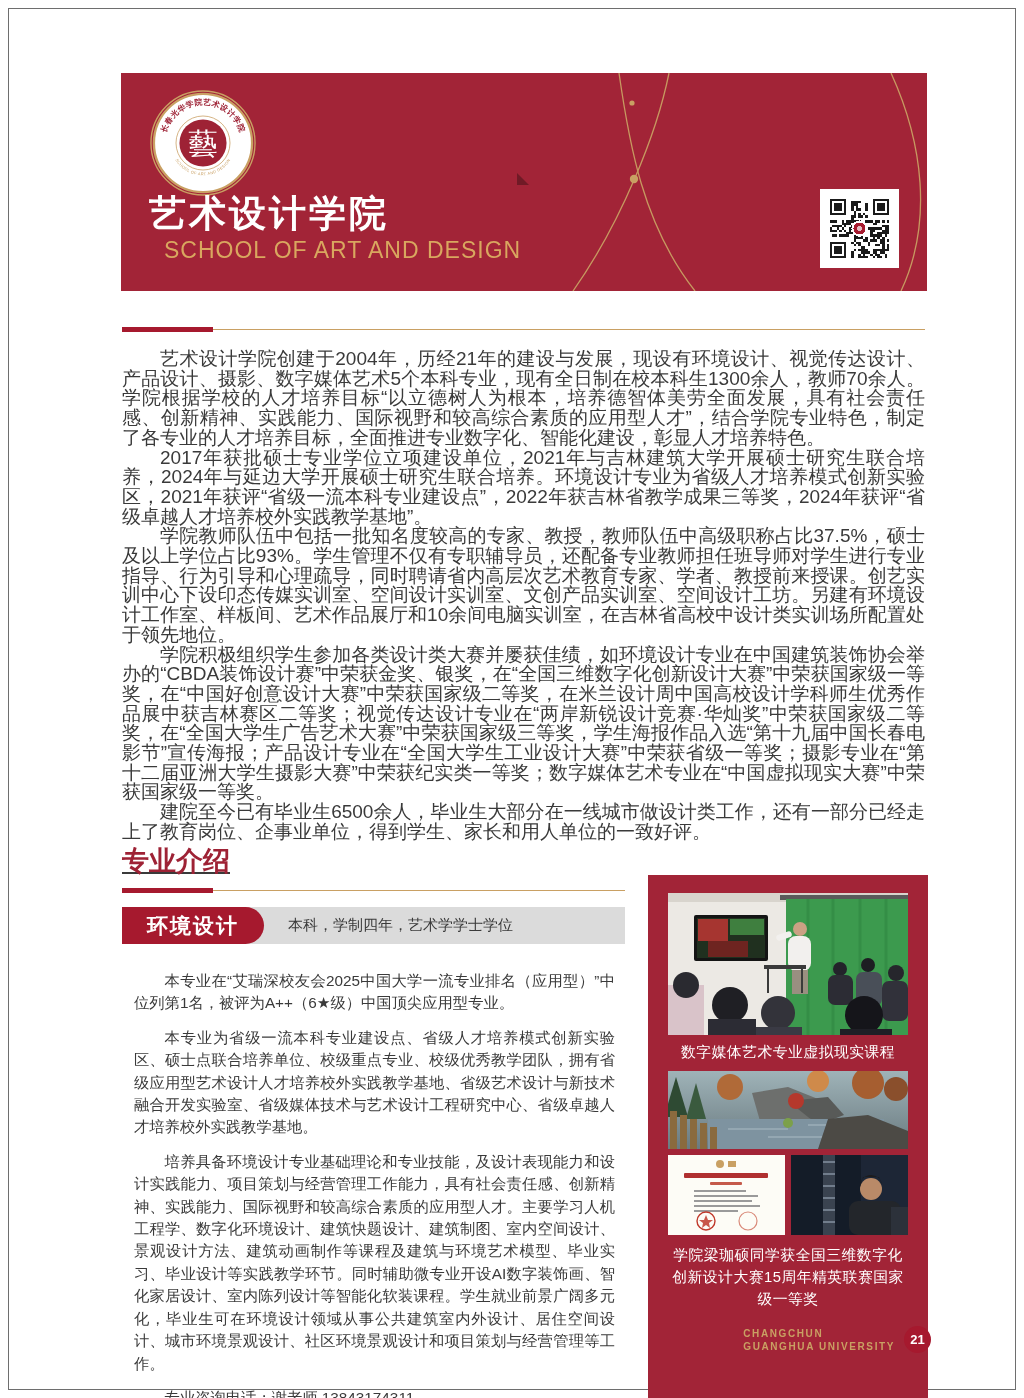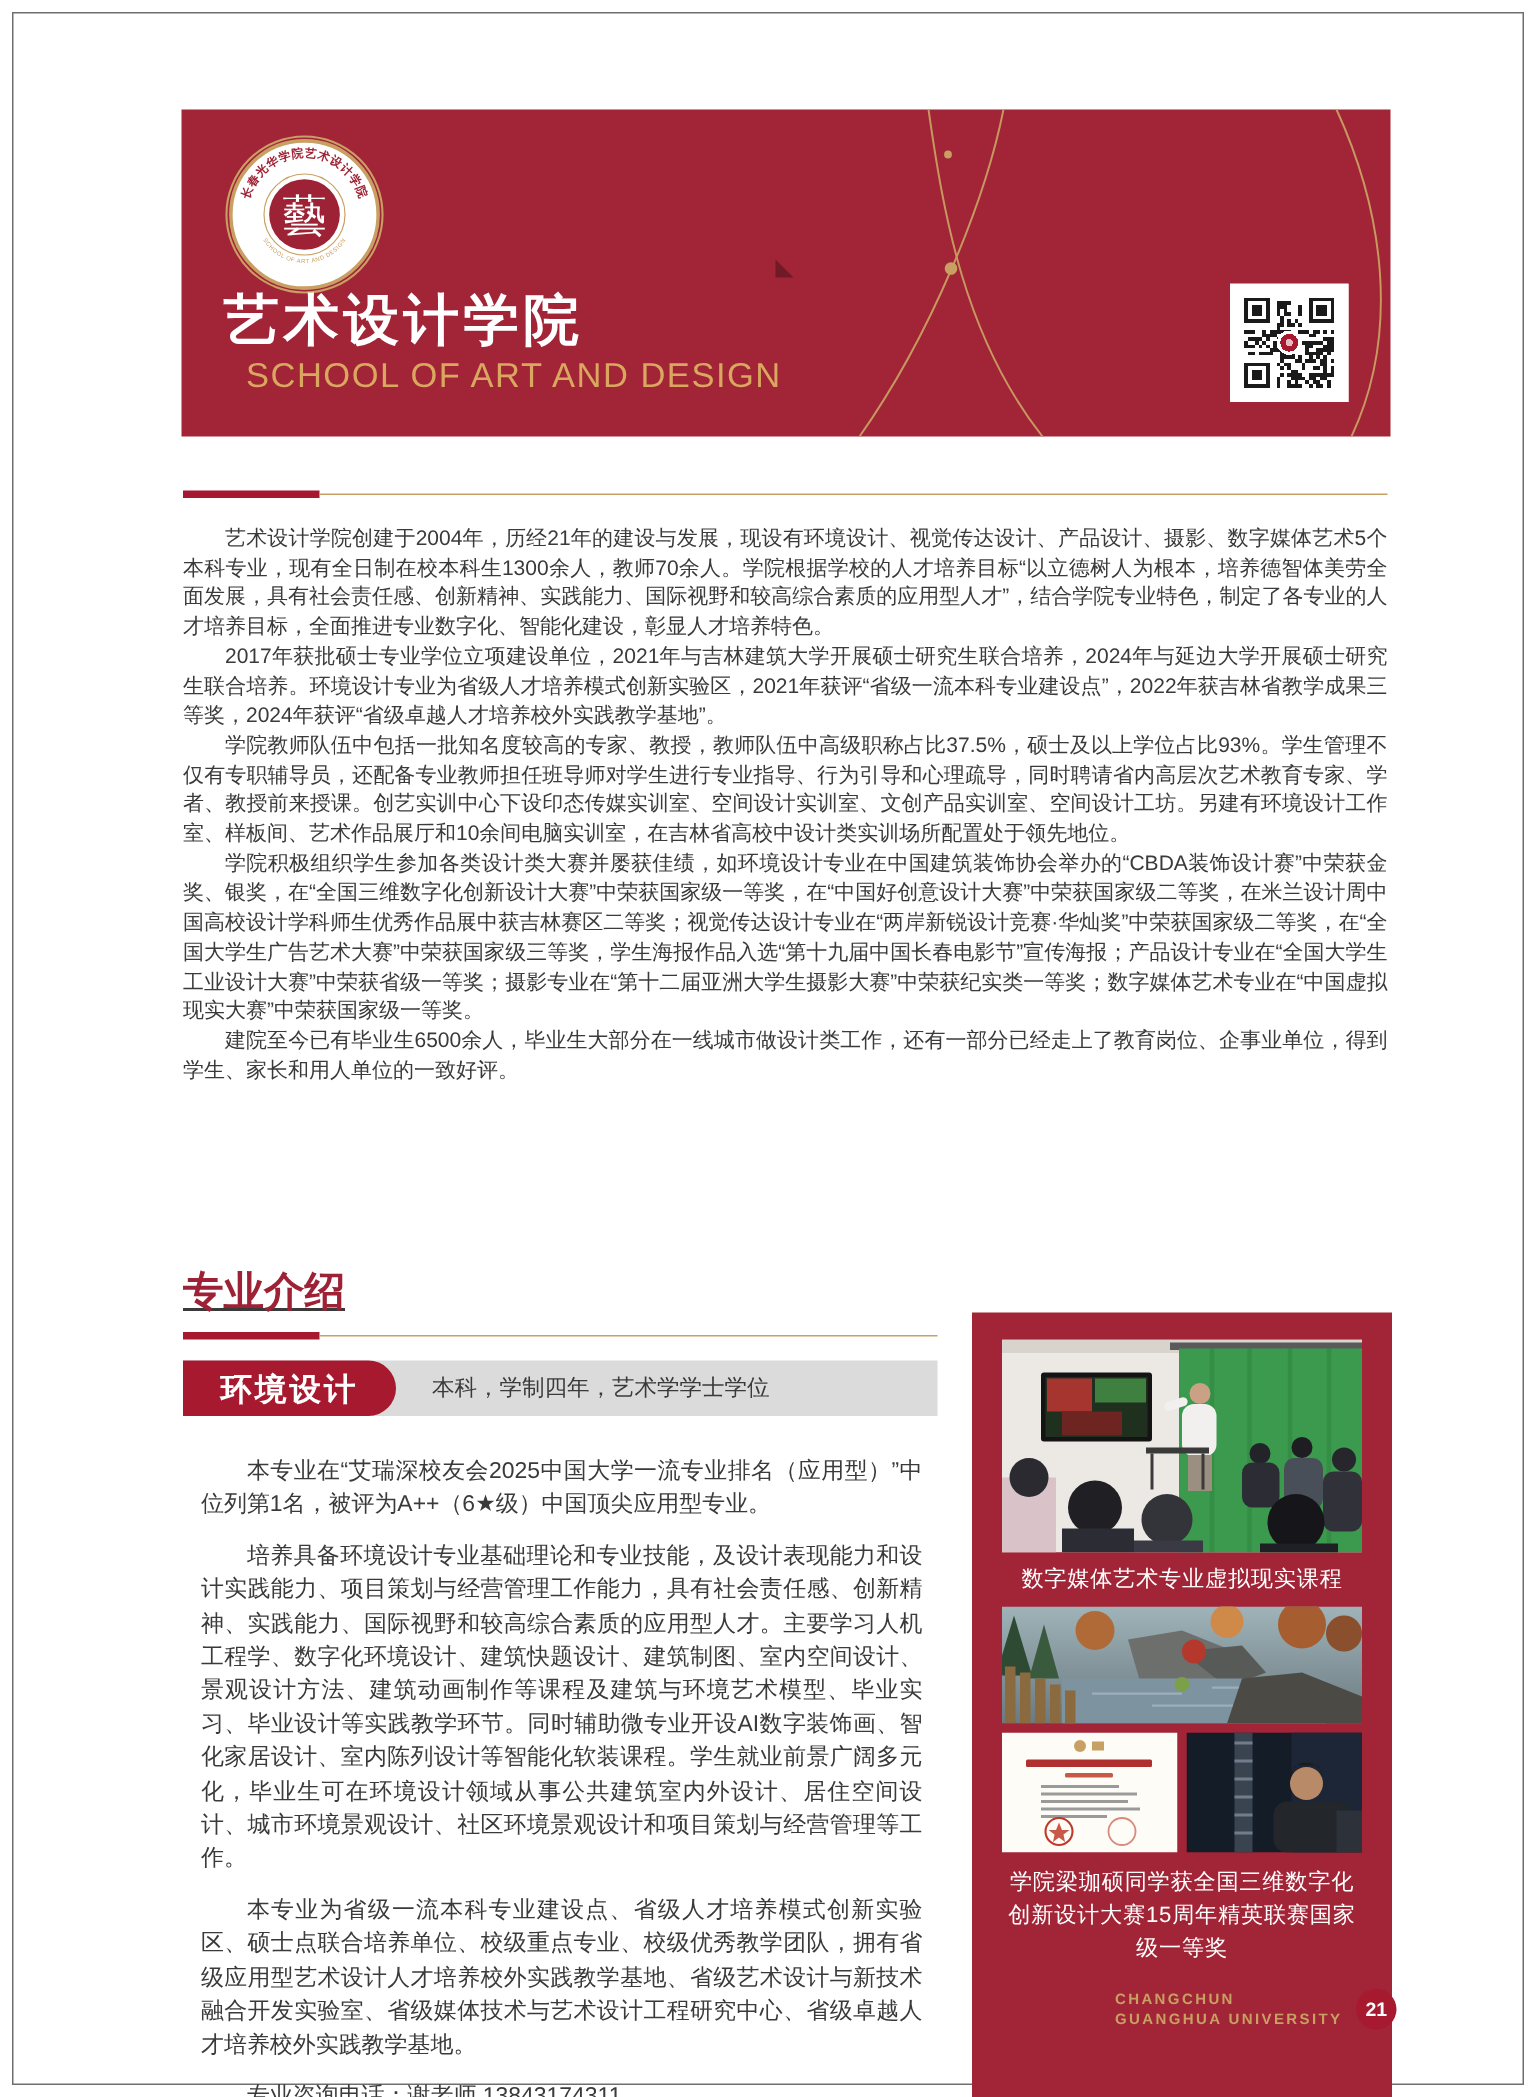--- a/index.html
+++ b/index.html
@@ -27,21 +27,21 @@
   .qr svg{width:79px;height:79px;display:block;}
 
   
   .sec{position:absolute;left:122px;}
   .sec h2{margin:0;font-size:27px;font-weight:700;color:var(--heading-red,#9E2235);}
   .rule{display:flex;align-items:center;margin-top:9px;}
   .rule-red{width:91px;height:5px;background:var(--badge-red,#A6192E);}
   .rule-gold{flex:1;height:1px;background:var(--accent-gold,#C9A063);}
 
   #sec-intro{top:318px;width:803px;}
-  #intro-body{margin-top:17px;font-size:14px;line-height:19.7px;text-align:justify;}
+  #intro-body{margin-top:17px;font-size:19px;line-height:19.7px;text-align:justify;}
   #intro-body p{margin:0;text-indent:2em;}
 
   #sec-majors{top:843px;width:503px;text-decoration:underline;}
 
   
   .major-bar{position:absolute;left:122px;top:907px;width:503px;height:37px;
     background:#DBDBDB;display:flex;align-items:stretch;}
   .badge{background:var(--badge-red,#A6192E);color:#ffffff;display:flex;align-items:center;
     padding:0 25px;border-radius:0 19px 19px 0;font-size:21px;font-weight:700;letter-spacing:2px;}
   .degree{display:flex;align-items:center;margin-left:24px;font-size:15px;color:var(--body-text,#3a3a3a);}
@@ -333,22 +333,22 @@
   </div>
 </section>
 
 <div class="major-bar">
   <span class="badge">环境设计</span>
   <span class="degree">本科，学制四年，艺术学学士学位</span>
 </div>
 
 <div class="major-body">
   <p>本专业在“艾瑞深校友会2025中国大学一流专业排名（应用型）”中位列第1名，被评为A++（6★级）中国顶尖应用型专业。</p>
+  <p>本专业为省级一流本科专业建设点、省级人才培养模式创新实验区、硕士点联合培养单位、校级重点专业、校级优秀教学团队，拥有省级应用型艺术设计人才培养校外实践教学基地、省级艺术设计与新技术融合开发实验室、省级媒体技术与艺术设计工程研究中心、省级卓越人才培养校外实践教学基地。</p>
   <p>培养具备环境设计专业基础理论和专业技能，及设计表现能力和设计实践能力、项目策划与经营管理工作能力，具有社会责任感、创新精神、实践能力、国际视野和较高综合素质的应用型人才。主要学习人机工程学、数字化环境设计、建筑快题设计、建筑制图、室内空间设计、景观设计方法、建筑动画制作等课程及建筑与环境艺术模型、毕业实习、毕业设计等实践教学环节。同时辅助微专业开设AI数字装饰画、智化家居设计、室内陈列设计等智能化软装课程。学生就业前景广阔多元化，毕业生可在环境设计领域从事公共建筑室内外设计、居住空间设计、城市环境景观设计、社区环境景观设计和项目策划与经营管理等工作。</p>
-  <p>本专业为省级一流本科专业建设点、省级人才培养模式创新实验区、硕士点联合培养单位、校级重点专业、校级优秀教学团队，拥有省级应用型艺术设计人才培养校外实践教学基地、省级艺术设计与新技术融合开发实验室、省级媒体技术与艺术设计工程研究中心、省级卓越人才培养校外实践教学基地。</p>
   <p>专业咨询电话：谢老师  13843174311</p>
 </div>
 
 <aside class="panel">
 
   <svg class="ph ph1" viewBox="0 0 240 142" preserveAspectRatio="none">
     <rect x="0" y="0" width="240" height="142" fill="#ece9e4"></rect>
     <rect x="0" y="0" width="240" height="9" fill="#d8d4cd"></rect>
     <rect x="112" y="2" width="128" height="5" fill="#5a5a5a"></rect>
     <rect x="118" y="6" width="122" height="136" fill="#3c9a4e"></rect>

